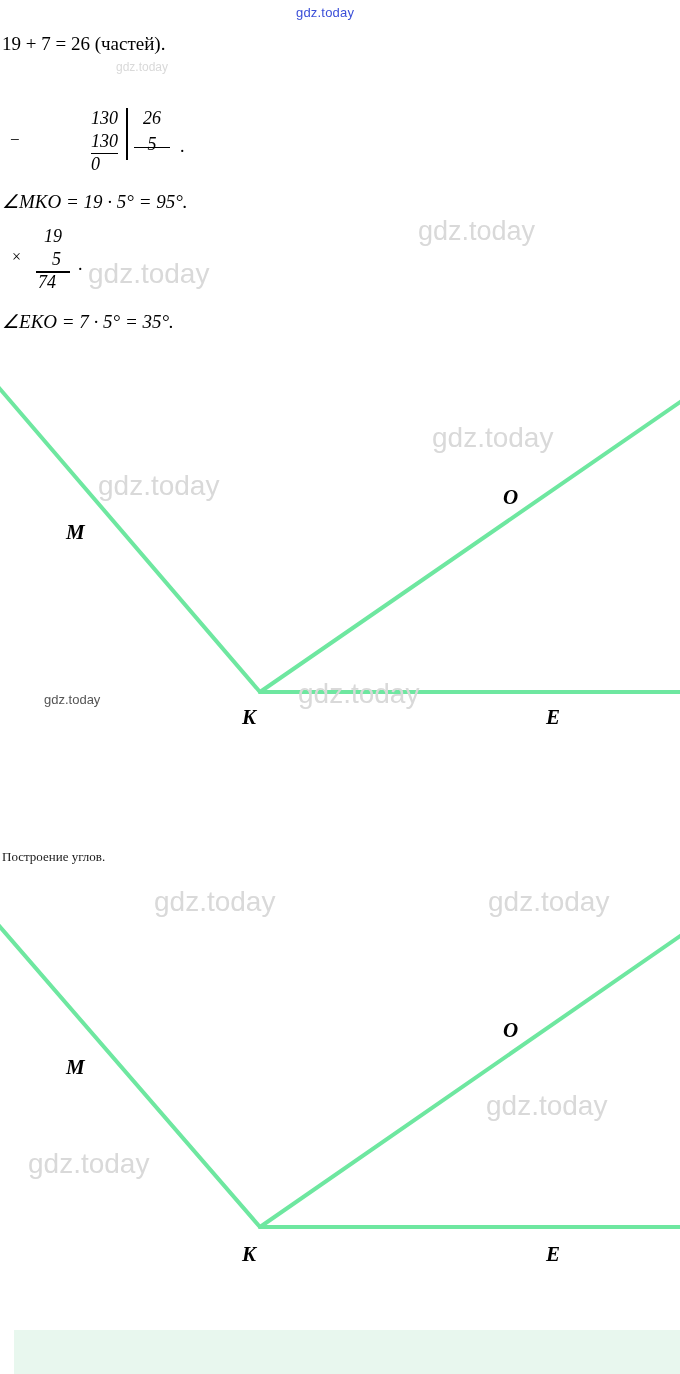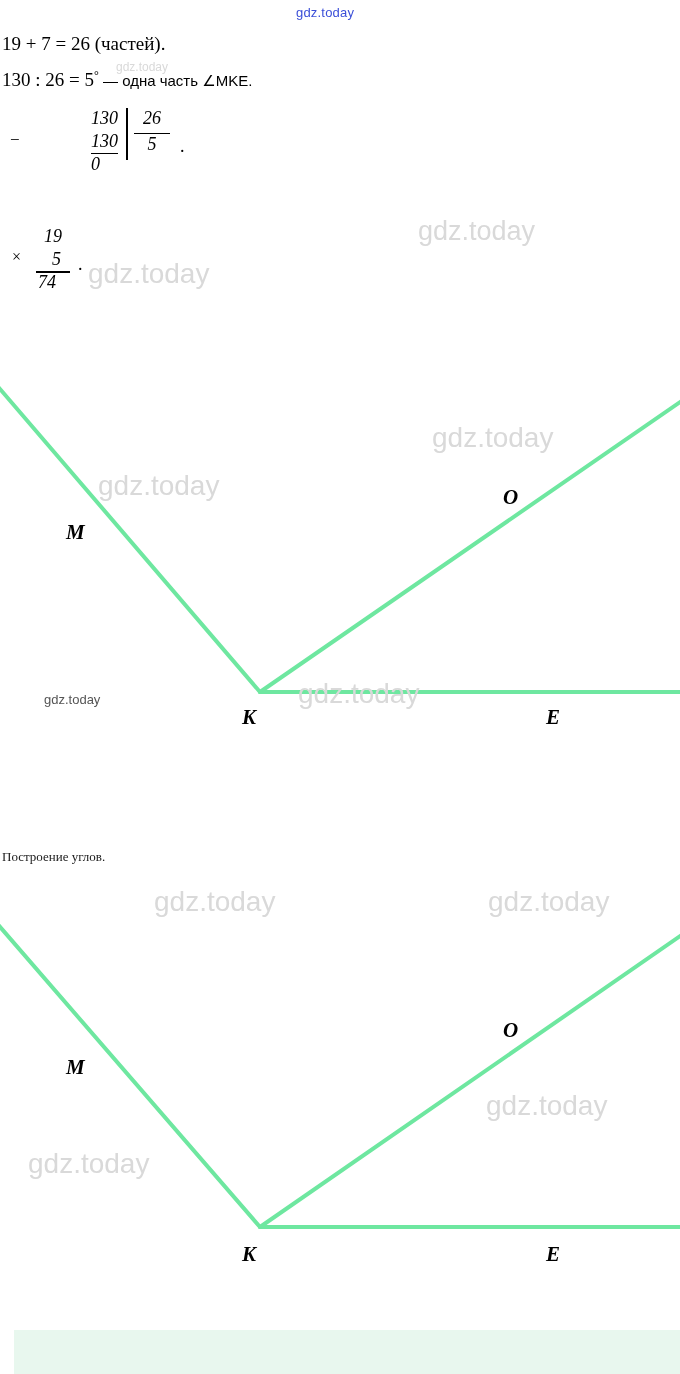--- a/index.html
+++ b/index.html
@@ -78,21 +78,21 @@
     height: 52px;
     background: #000;
   }
   .div-right {
     position: absolute;
     left: 134px;
     top: 0px;
     text-align: center;
     width: 36px;
   }
-  .div-r1 { position: absolute; left: 0; top: 0; width: 36px; border-bottom: 1.5px solid #000; padding-bottom: 4px;}
+  .div-r1 { position: absolute; left: 0; top: 0; width: 36px; border-bottom: 1.5px solid #000; padding-bottom: 18px;}
   .div-r2 { position: absolute; left: 0; top: 26px; width: 36px; }
   .div-dot {
     position: absolute;
     left: 180px;
     top: 28px;
     font-style: normal;
   }
   
   .multiplication {
     position: absolute;
@@ -170,54 +170,57 @@
 <body>
 
 <div class="page">
 
   <div class="wm-top">gdz.today</div>
 
   <div class="math-line" style="left:2px; top:33px;">
     <span class="rm">19 + 7 = 26 (частей).</span>
   </div>
 
-  <div class="math-line" style="left:2px; top:68px;">
-    <span class="rm">130 : 26 = 5</span><span class="sup">°</span><span class="rm" style="font-family:'Liberation Sans',sans-serif;font-size:15px;"> — одна часть ∠MKE.</span>
-  </div>
 
   <div class="wm" style="left:116px; top:60px; font-size:12px;">gdz.today</div>
 
   <div class="division" style="left:0px; top:108px; width:220px; height:62px;">
     <span class="div-minus">−</span>
     <div class="div-left">
       <span class="div-l1">130</span>
       <span class="div-l2">130</span>
       <span class="div-l3">0</span>
     </div>
     <div class="div-bar"></div>
     <div class="div-right">
       <span class="div-r1">26</span>
       <span class="div-r2">5</span>
     </div>
     <span class="div-dot">.</span>
   </div>
 
+  <div class="math-line" style="left:2px; top:190px;">
+    <span>∠MKO = 19 · 5° = 95°.</span>
+  </div>
 
   <div class="multiplication" style="left:2px; top:226px; width:200px; height:62px;">
     <span class="mul-sign">×</span>
     <span class="mul-1">19</span>
     <span class="mul-2">5</span>
     <div class="mul-rule"></div>
     <span class="mul-3">74</span>
     <span class="mul-dot">.</span>
   </div>
 
   <div class="wm" style="left:88px; top:258px; font-size:28px;">gdz.today</div>
   <div class="wm" style="left:418px; top:216px; font-size:27px;">gdz.today</div>
 
+  <div class="math-line" style="left:2px; top:310px;">
+    <span>∠EKO = 7 · 5° = 35°.</span>
+  </div>
 
   <div class="figure" style="top:370px; width:680px; height:350px;">
     <svg width="680" height="350" viewBox="0 0 680 350" xmlns="http://www.w3.org/2000/svg">
       <polyline points="-6,12 260,322" fill="none" stroke="#6ee7a0" stroke-width="4" stroke-linecap="round"></polyline>
       <polyline points="260,322 686,28" fill="none" stroke="#6ee7a0" stroke-width="4" stroke-linecap="round"></polyline>
       <polyline points="260,322 686,322" fill="none" stroke="#6ee7a0" stroke-width="4" stroke-linecap="round"></polyline>
     </svg>
     <span class="pt-label" style="left:66px; top:150px;">M</span>
     <span class="pt-label" style="left:242px; top:335px;">K</span>
     <span class="pt-label" style="left:546px; top:335px;">E</span>

